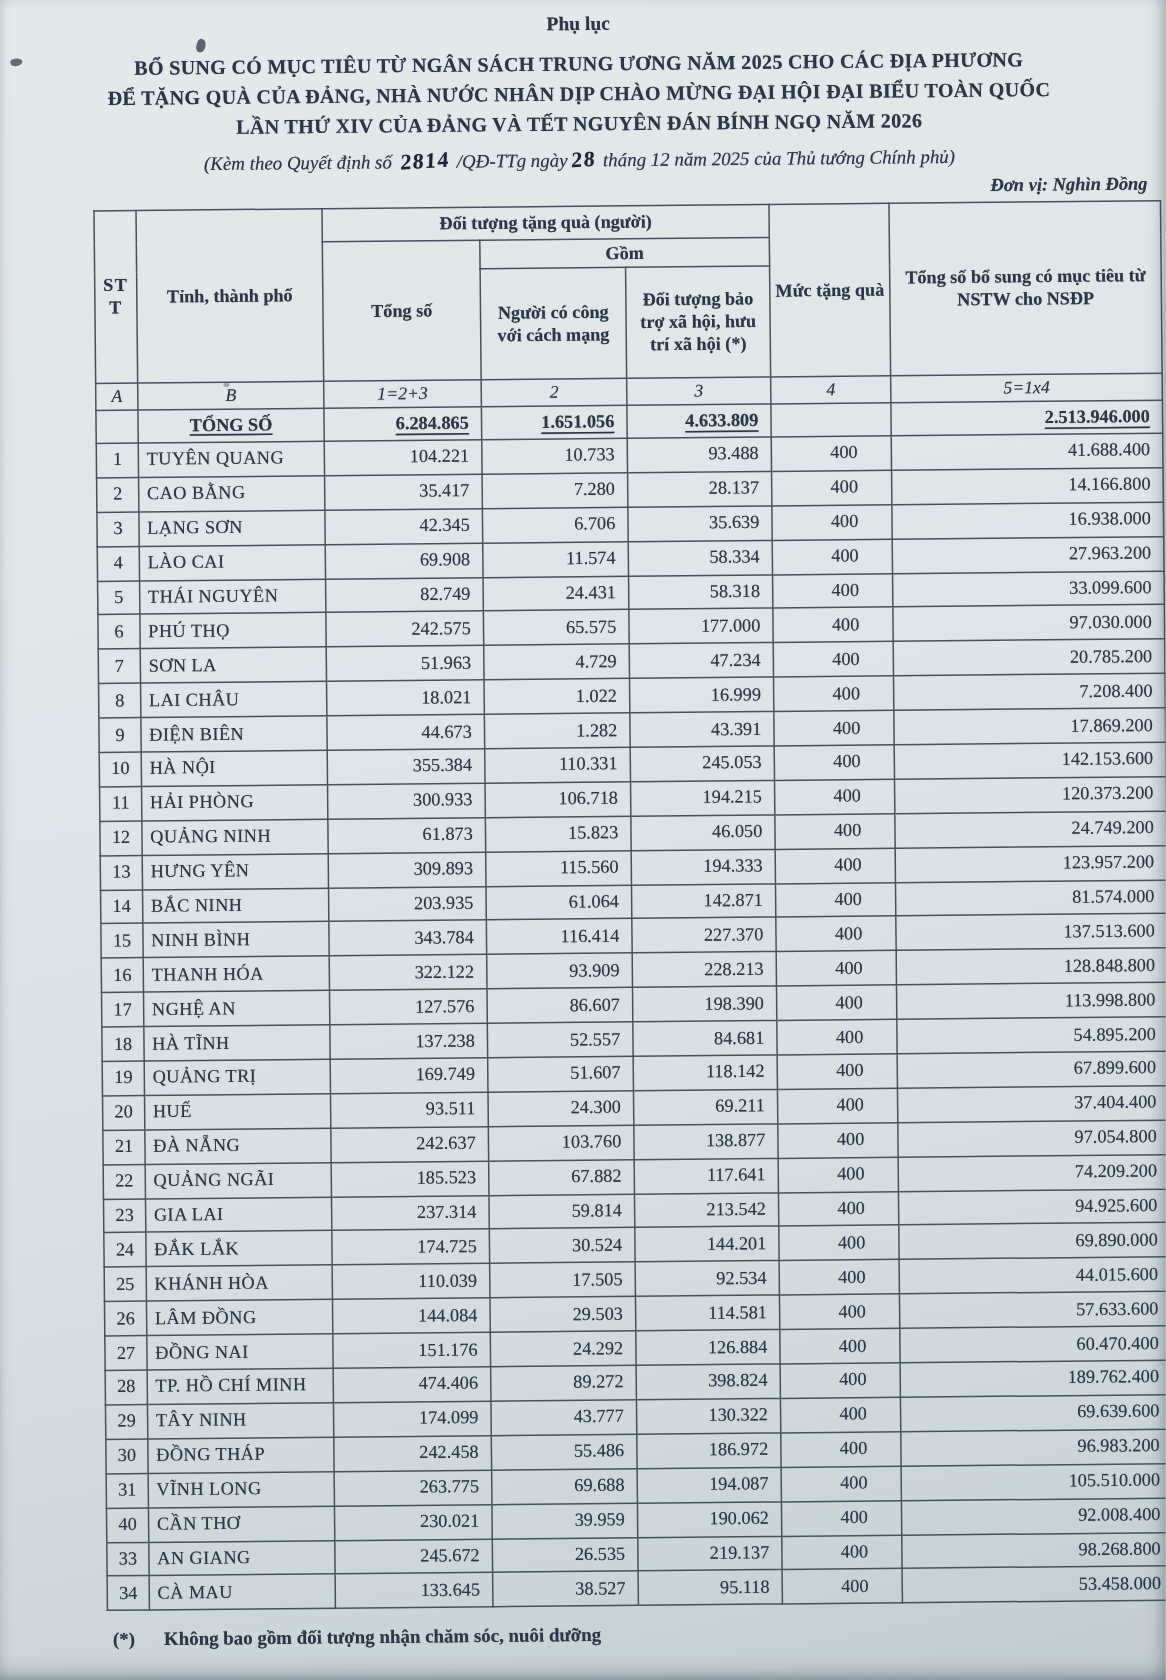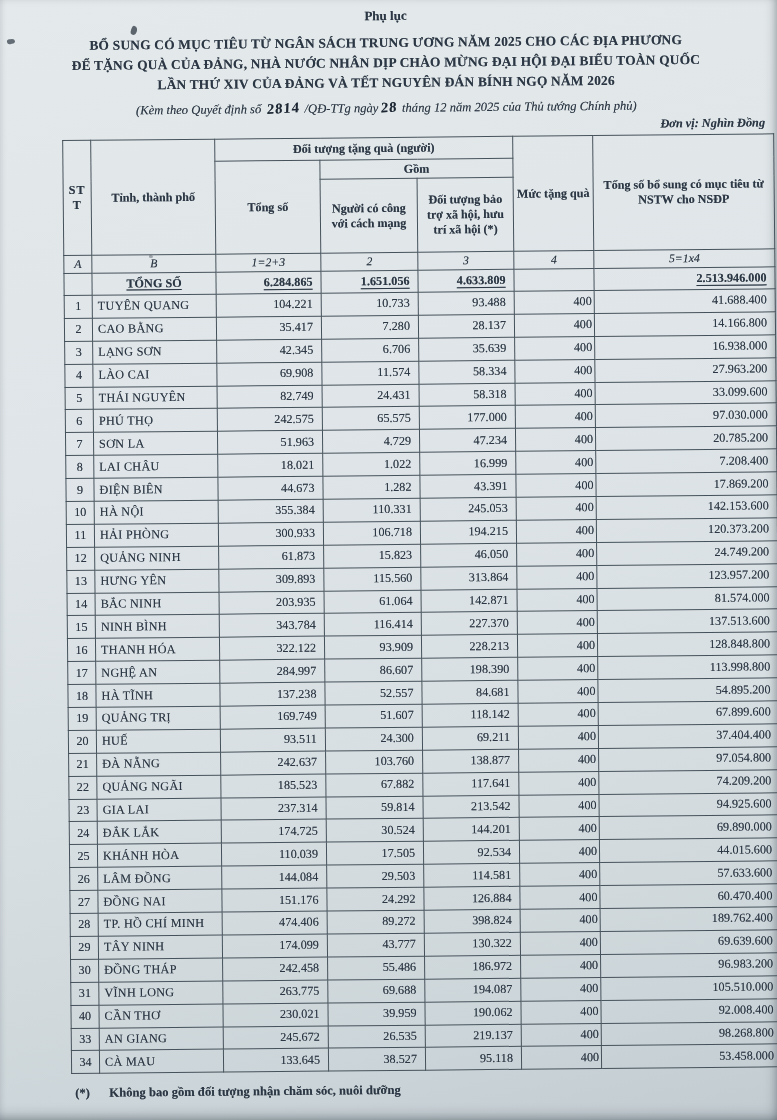--- a/index.html
+++ b/index.html
@@ -70,21 +70,21 @@
   .alloc tr.code-row td{
     height:17px;text-align:center;font-style:italic;font-size:11.8px;padding:0;
   }
   .alloc tr.total-row td{height:21px;font-weight:bold;}
   .alloc tr.total-row .lbl{text-align:center;text-decoration:underline;text-underline-offset:2px;}
   .alloc tr.total-row .num{text-decoration:underline;text-underline-offset:2.5px;}
   .alloc tbody tr.data-row td{height:21.9px;}
   .alloc .cell-stt{text-align:center;padding:0;}
   .alloc .cell-prov{text-align:left;padding-left:5px;letter-spacing:.3px;}
   .alloc .num{text-align:right;padding-right:8px;}
-  .alloc .num-level{text-align:right;padding-right:2px;}
+  .alloc .num-level{text-align:right;padding-right:22px;}
   
   .footnote{
     margin:12px 0 0 68px;font-weight:bold;font-size:12.6px;
   }
   .footnote .marker{display:inline-block;width:34px;}
 </style>
 </head>
 <body>
 
 <div class="sheet">
@@ -258,21 +258,21 @@
     <td class="num">15.823</td>
     <td class="num">46.050</td>
     <td class="num-level">400</td>
     <td class="num">24.749.200</td>
   </tr>
           <tr class="data-row">
     <td class="cell-stt">13</td>
     <td class="cell-prov">HƯNG YÊN</td>
     <td class="num">309.893</td>
     <td class="num">115.560</td>
-    <td class="num">313.864</td>
+    <td class="num">194.333</td>
     <td class="num-level">400</td>
     <td class="num">123.957.200</td>
   </tr>
           <tr class="data-row">
     <td class="cell-stt">14</td>
     <td class="cell-prov">BẮC NINH</td>
     <td class="num">203.935</td>
     <td class="num">61.064</td>
     <td class="num">142.871</td>
     <td class="num-level">400</td>
@@ -292,21 +292,21 @@
     <td class="cell-prov">THANH HÓA</td>
     <td class="num">322.122</td>
     <td class="num">93.909</td>
     <td class="num">228.213</td>
     <td class="num-level">400</td>
     <td class="num">128.848.800</td>
   </tr>
           <tr class="data-row">
     <td class="cell-stt">17</td>
     <td class="cell-prov">NGHỆ AN</td>
-    <td class="num">284.997</td>
+    <td class="num">127.576</td>
     <td class="num">86.607</td>
     <td class="num">198.390</td>
     <td class="num-level">400</td>
     <td class="num">113.998.800</td>
   </tr>
           <tr class="data-row">
     <td class="cell-stt">18</td>
     <td class="cell-prov">HÀ TĨNH</td>
     <td class="num">137.238</td>
     <td class="num">52.557</td>

